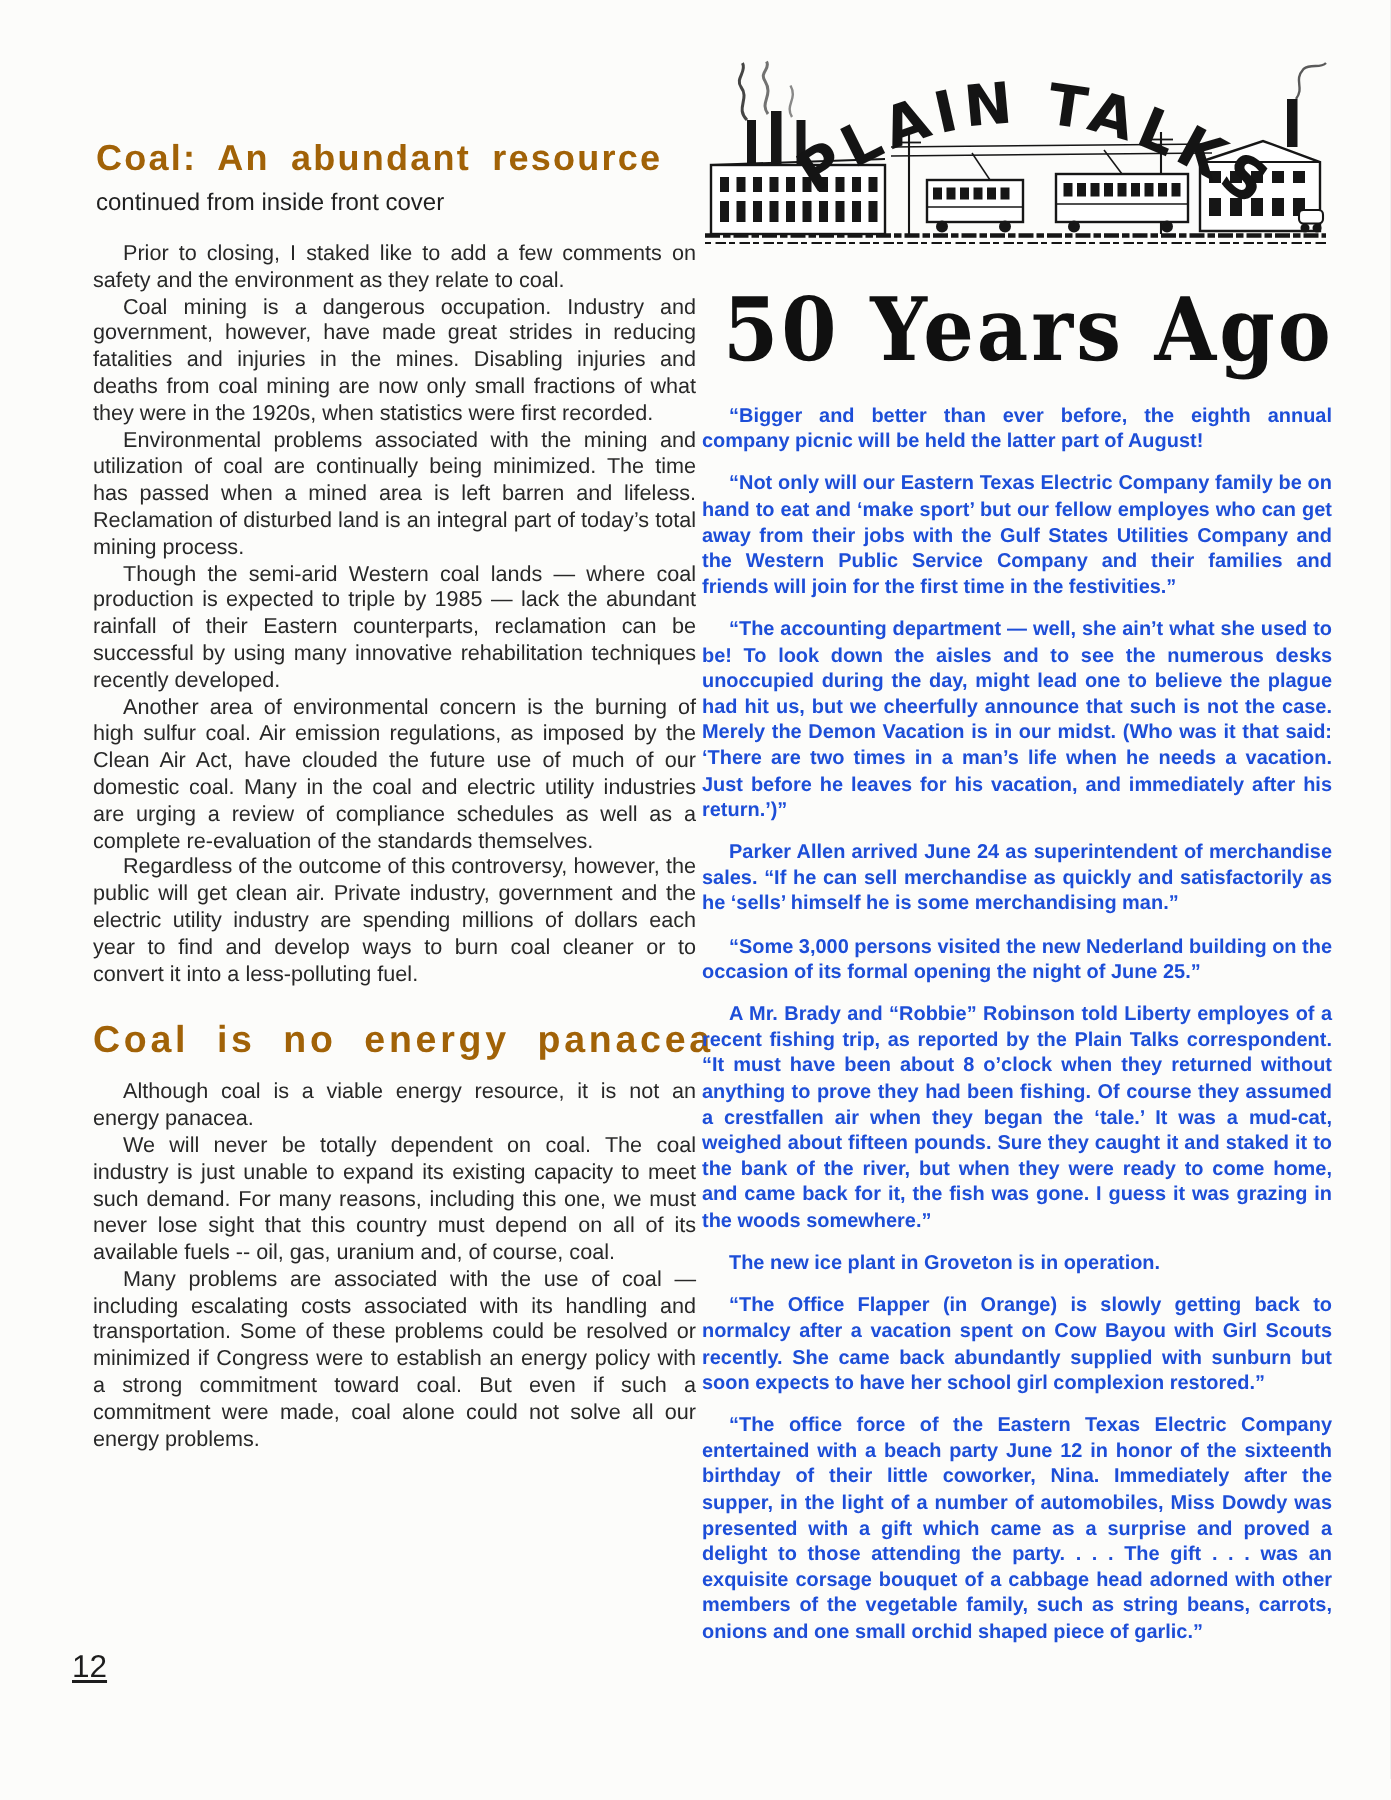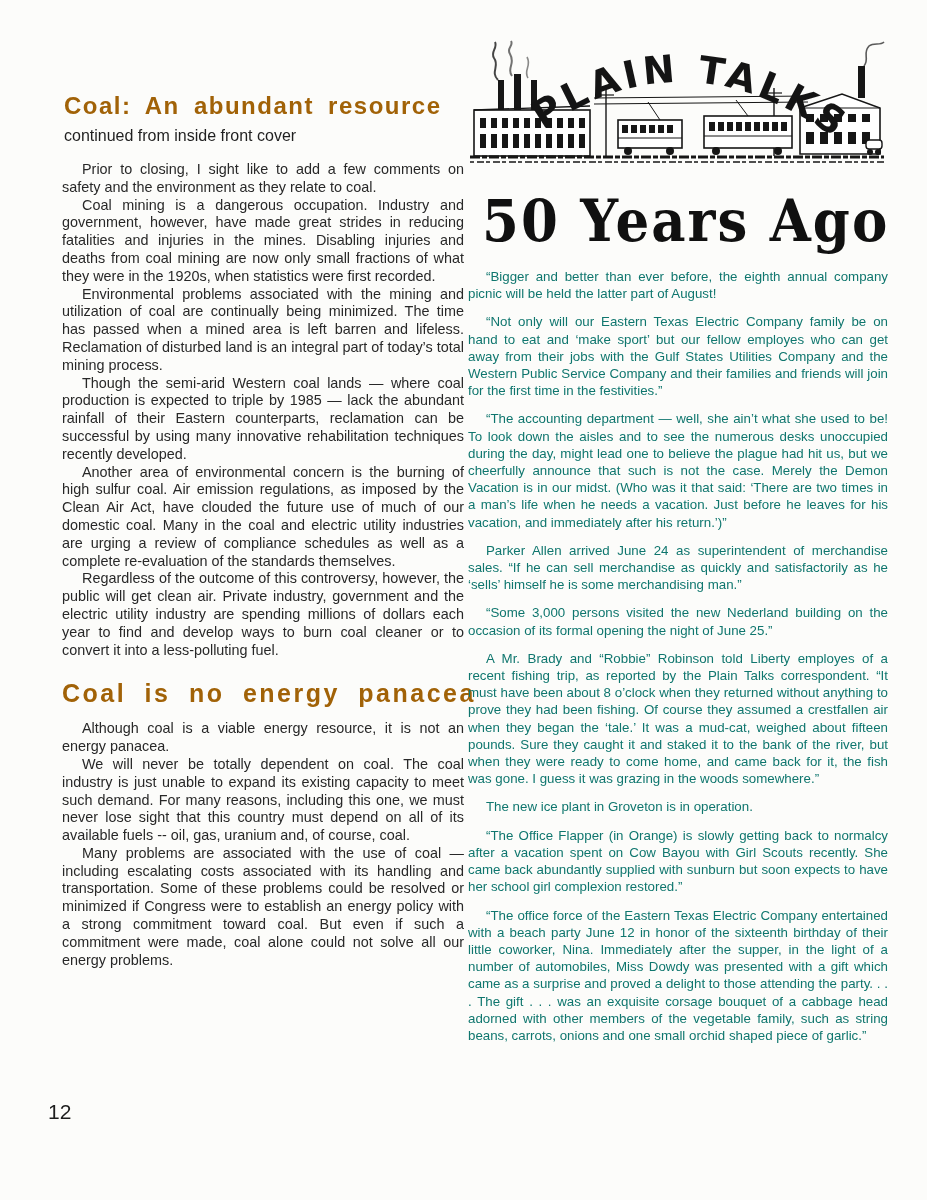--- a/index.html
+++ b/index.html
@@ -42,21 +42,21 @@
     margin:0;
     text-indent:20px;
     font-size:14.4px;
     line-height:17.8px;
     text-align:justify;
     color:#282828;
   }
 
   .page-number {
     position:absolute; left:48px; top:1100px;
-    font-size:21px; color:#1d1d1d;
+    font-size:21px; color:#1d1d1d;text-decoration:underline;
   }
 
   
   .col-right {
     position:absolute; left:468px; top:40px; width:420px;
   }
   .logo-wrap { width:418px; height:140px; }
   .headline {
     margin:6px 0 20px 14px;
     font-family:"DejaVu Serif", serif;
@@ -67,37 +67,38 @@
     white-space:nowrap;
     transform:scaleY(1.1);
     transform-origin:left top;
   }
   .body-right p {
     margin:0 0 11px 0;
     text-indent:18px;
     font-size:13.3px;
     line-height:17.2px;
     text-align:justify;
-    color:#0f766e;
+    color:#1d4ed8;
+    font-weight:bold;
   }
 
   .ink { stroke:#161616; fill:none; }
   .ink-fill { fill:#161616; stroke:none; }
 </style>
 </head>
 <body>
 
 <div class="page">
 
   <div class="col-left">
     <h1 class="article-title">Coal: An abundant resource</h1>
     <div class="continued-note">continued from inside front cover</div>
 
     <div class="body-left">
-        <p>Prior to closing, I sight like to add a few comments on safety and the environment as they relate to coal.</p>
+        <p>Prior to closing, I staked like to add a few comments on safety and the environment as they relate to coal.</p>
         <p>Coal mining is a dangerous occupation. Industry and government, however, have made great strides in reducing fatalities and injuries in the mines. Disabling injuries and deaths from coal mining are now only small fractions of what they were in the 1920s, when statistics were first recorded.</p>
         <p>Environmental problems associated with the mining and utilization of coal are continually being minimized. The time has passed when a mined area is left barren and lifeless. Reclamation of disturbed land is an integral part of today’s total mining process.</p>
         <p>Though the semi-arid Western coal lands — where coal production is expected to triple by 1985 — lack the abundant rainfall of their Eastern counterparts, reclamation can be successful by using many innovative rehabilitation techniques recently developed.</p>
         <p>Another area of environmental concern is the burning of high sulfur coal. Air emission regulations, as imposed by the Clean Air Act, have clouded the future use of much of our domestic coal. Many in the coal and electric utility industries are urging a review of compliance schedules as well as a complete re-evaluation of the standards themselves.</p>
         <p>Regardless of the outcome of this controversy, however, the public will get clean air. Private industry, government and the electric utility industry are spending millions of dollars each year to find and develop ways to burn coal cleaner or to convert it into a less-polluting fuel.</p>
       </div>
 
     <h1 class="article-title second">Coal is no energy panacea</h1>
 
     <div class="body-left">

